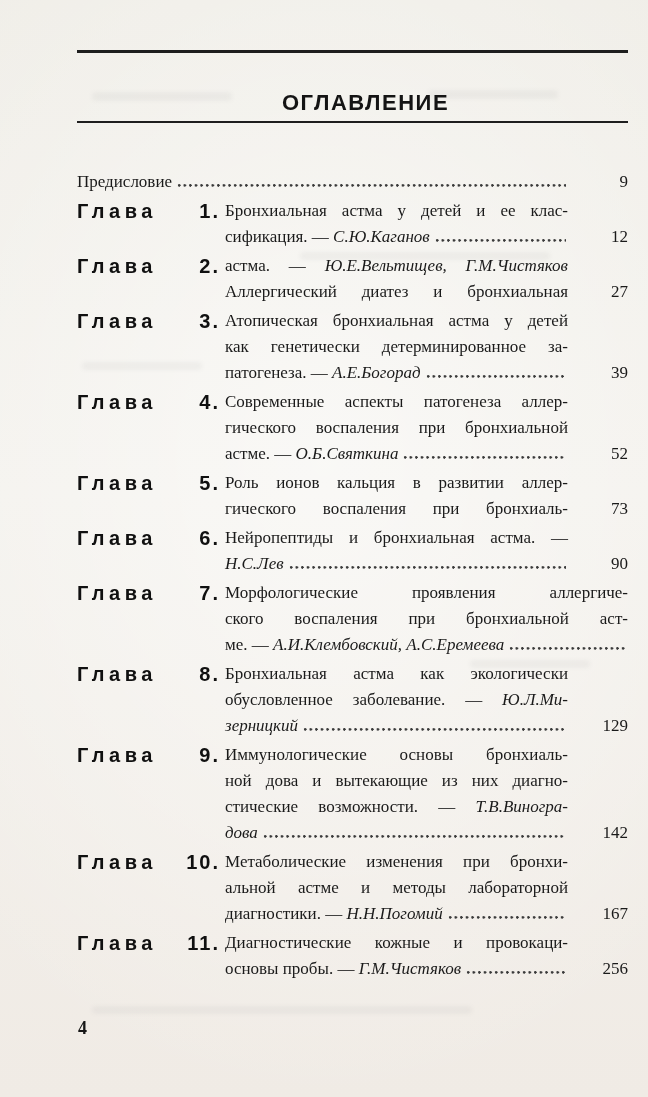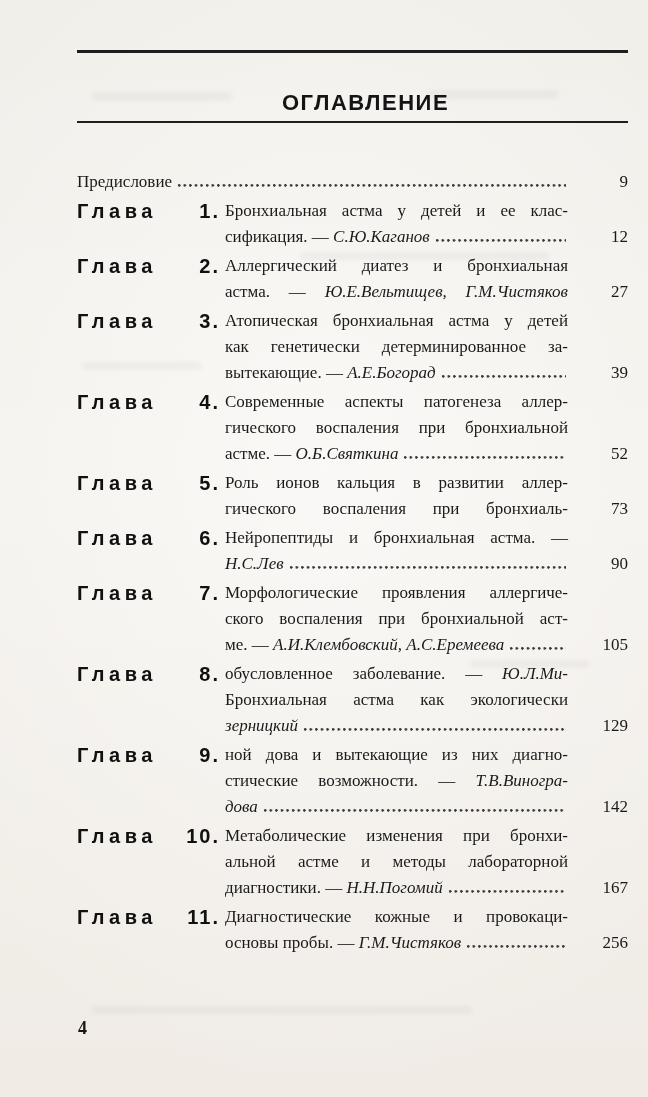--- a/index.html
+++ b/index.html
@@ -108,37 +108,37 @@
         <div class="page-col">
           <span class="pagenum">12</span>
         </div>
       </div>
       <div class="entry">
         <div class="label-col">
           <span class="chapter-label">Глава</span>
           <span class="chapter-number">2.</span>
         </div>
         <div class="text-col">
+          <div class="line just"><span class="txt"><span>астма. — </span><span class="it">Ю.Е.Вельтищев, Г.М.Чистяков</span></span></div>
           <div class="line just"><span class="txt"><span>Аллергический диатез и бронхиальная</span></span></div>
-          <div class="line just"><span class="txt"><span>астма. — </span><span class="it">Ю.Е.Вельтищев, Г.М.Чистяков</span></span></div>
         </div>
         <div class="page-col">
           <span class="pagenum">27</span>
         </div>
       </div>
       <div class="entry">
         <div class="label-col">
           <span class="chapter-label">Глава</span>
           <span class="chapter-number">3.</span>
         </div>
         <div class="text-col">
           <div class="line just"><span class="txt"><span>Атопическая бронхиальная астма у детей</span></span></div>
           <div class="line just"><span class="txt"><span>как генетически детерминированное за-</span></span></div>
           <div class="line with-dots">
-            <span class="txt"><span>вытекающие. — </span><span class="it">А.Е.Богорад</span></span>
+            <span class="txt"><span>патогенеза. — </span><span class="it">А.Е.Богорад</span></span>
             <span class="dots"></span>
           </div>
         </div>
         <div class="page-col">
           <span class="pagenum">39</span>
         </div>
       </div>
       <div class="entry">
         <div class="label-col">
           <span class="chapter-label">Глава</span>
@@ -191,47 +191,45 @@
           <span class="chapter-number">7.</span>
         </div>
         <div class="text-col">
           <div class="line just"><span class="txt"><span>Морфологические проявления аллергиче-</span></span></div>
           <div class="line just"><span class="txt"><span>ского воспаления при бронхиальной аст-</span></span></div>
           <div class="line with-dots">
             <span class="txt"><span>ме. — </span><span class="it">А.И.Клембовский, А.С.Еремеева</span></span>
             <span class="dots"></span>
           </div>
         </div>
-        <div class="page-col">
-          <span class="pagenum">105</span>
-        </div>
       </div>
       <div class="entry">
         <div class="label-col">
           <span class="chapter-label">Глава</span>
           <span class="chapter-number">8.</span>
         </div>
         <div class="text-col">
+          <div class="line just"><span class="txt"><span>Бронхиальная астма как экологически</span></span></div>
           <div class="line just"><span class="txt"><span>обусловленное заболевание. — </span><span class="it">Ю.Л.Ми-</span></span></div>
-          <div class="line just"><span class="txt"><span>Бронхиальная астма как экологически</span></span></div>
           <div class="line with-dots">
             <span class="txt"><span class="it">зерницкий</span></span>
             <span class="dots"></span>
           </div>
         </div>
         <div class="page-col">
           <span class="pagenum">129</span>
         </div>
       </div>
       <div class="entry">
         <div class="label-col">
           <span class="chapter-label">Глава</span>
           <span class="chapter-number">9.</span>
         </div>
         <div class="text-col">
+          <div class="line just"><span class="txt"><span>Иммунологические основы бронхиаль-</span></span></div>
           <div class="line just"><span class="txt"><span>ной дова и вытекающие из них диагно-</span></span></div>
           <div class="line just"><span class="txt"><span>стические возможности. — </span><span class="it">Т.В.Виногра-</span></span></div>
           <div class="line with-dots">
             <span class="txt"><span class="it">дова</span></span>
             <span class="dots"></span>
           </div>
         </div>
         <div class="page-col">
           <span class="pagenum">142</span>
         </div>

